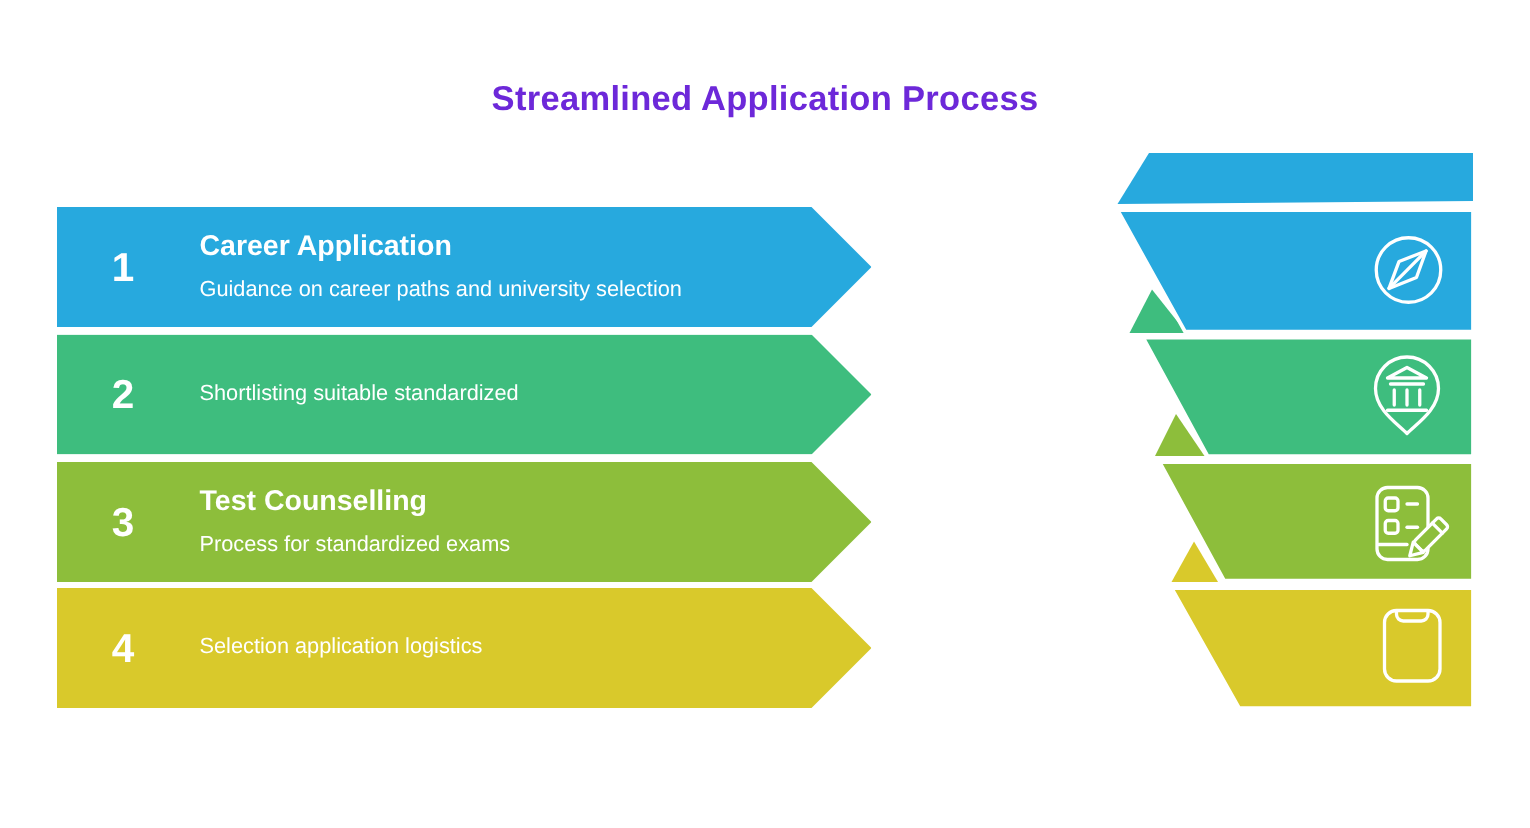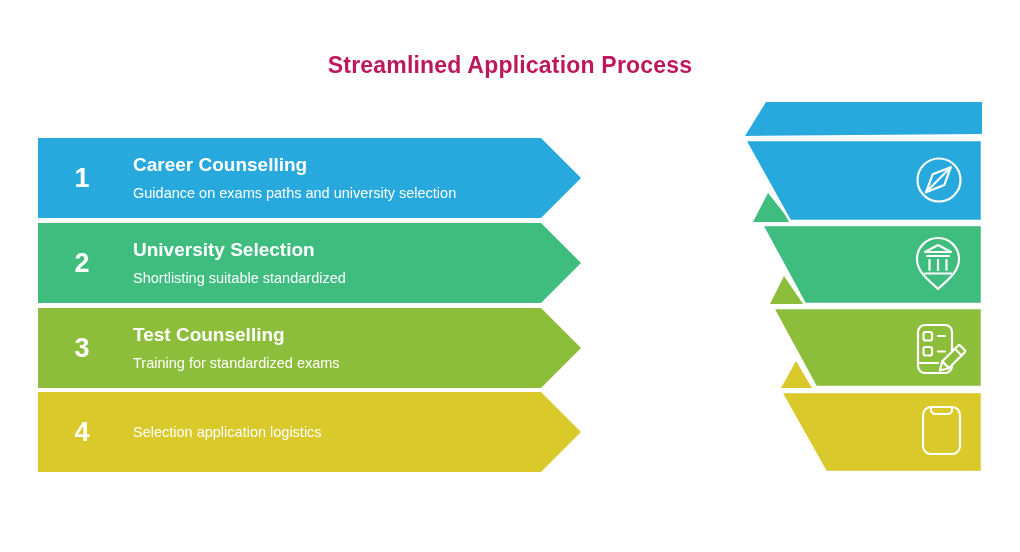--- a/index.html
+++ b/index.html
@@ -68,45 +68,44 @@
     stroke-width: 2.2px;
     stroke-linecap: round;
     stroke-linejoin: round;
   }
 </style>
 </head>
 <body>
 
 <div class="stage">
 
-  <h1 class="title" style="color: #be185d;">Streamlined Application Process</h1>
+  <h1 class="title" style="color: #6d28d9;">Streamlined Application Process</h1>
 
   <div>
 
     <div class="step step-1" style="background: rgb(39, 169, 222);">
       <div class="num">1</div>
       <div class="copy">
-        <div class="step-title">Career Counselling</div>
-        <div class="step-desc">Guidance on exams paths and university selection</div>
+        <div class="step-title">Career Application</div>
+        <div class="step-desc">Guidance on career paths and university selection</div>
       </div>
     </div>
 
     <div class="step step-2" style="background: rgb(62, 189, 126);">
       <div class="num">2</div>
       <div class="copy">
-        <div class="step-title">University Selection</div>
         <div class="step-desc">Shortlisting suitable standardized</div>
       </div>
     </div>
 
     <div class="step step-3" style="background: rgb(141, 190, 59);">
       <div class="num">3</div>
       <div class="copy">
         <div class="step-title">Test Counselling</div>
-        <div class="step-desc">Training for standardized exams</div>
+        <div class="step-desc">Process for standardized exams</div>
       </div>
     </div>
 
     <div class="step step-4" style="background: rgb(217, 201, 43);">
       <div class="num">4</div>
       <div class="copy">
         <div class="step-desc">Selection application logistics</div>
       </div>
     </div>
 

